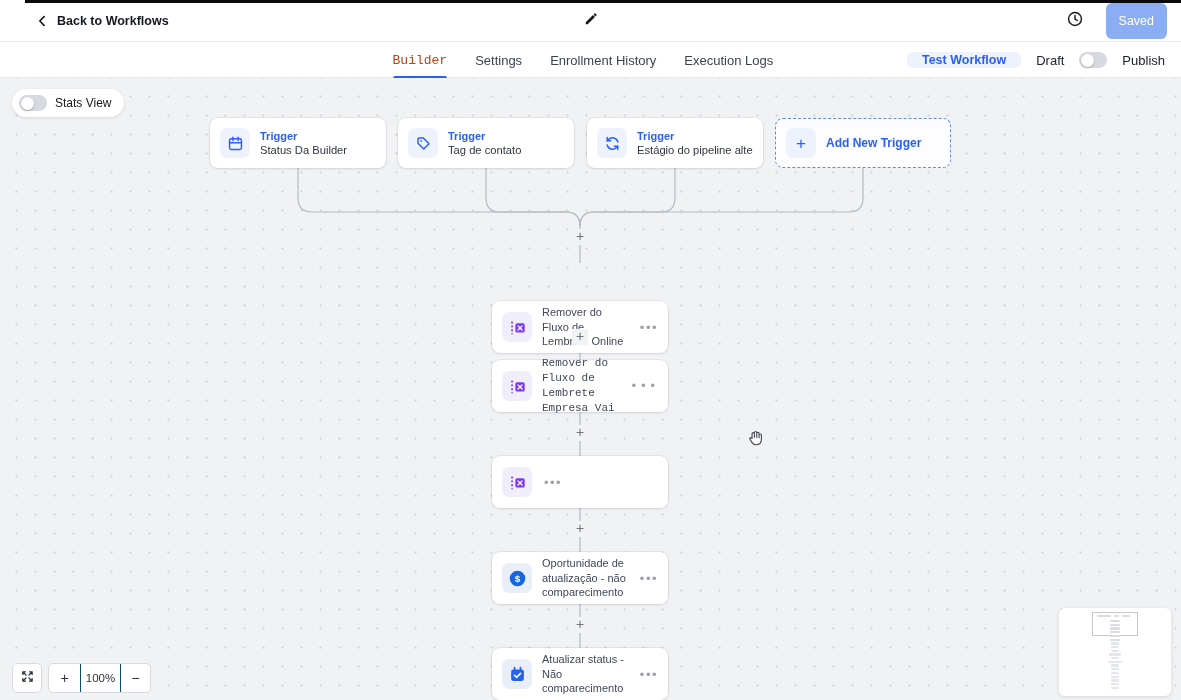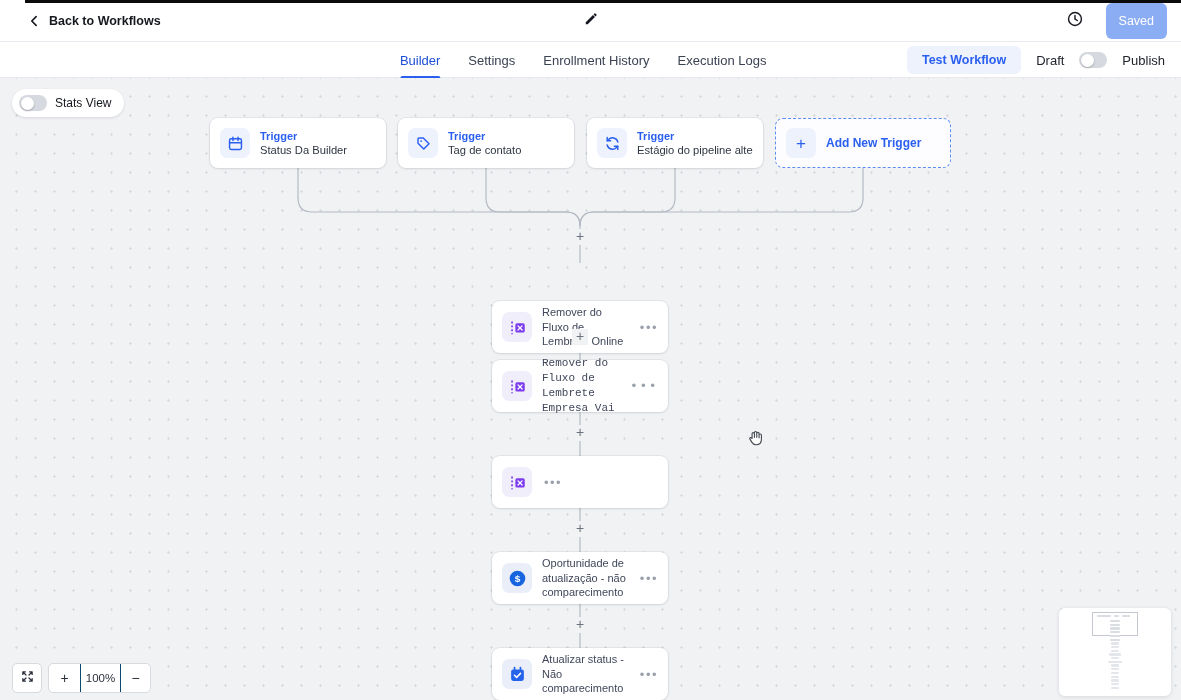--- a/index.html
+++ b/index.html
@@ -5,37 +5,37 @@
   * { margin:0; padding:0; box-sizing:border-box; }
   html,body { width:1181px; height:700px; overflow:hidden; background:#fff;
     font-family:"Liberation Sans", sans-serif; }
   .stage { position:relative; width:1181px; height:700px; overflow:hidden; }
 
   
   .top-strip { position:absolute; top:0; left:25px; right:0; height:3px; background:#0b0b0b; z-index:60; }
 
   
   .header { position:relative; height:42px; background:#fff; border-bottom:1px solid #e7e9ee; z-index:20; }
-  .back-btn { position:absolute; left:28px; top:0; height:42px; display:flex; align-items:center; gap:8px; cursor:pointer; }
+  .back-btn { position:absolute; left:36px; top:0; height:42px; display:flex; align-items:center; gap:8px; cursor:pointer; }
   .back-btn svg { display:block; }
   .back-label { font-size:12.5px; font-weight:700; color:#15181e; }
   .title-wrap { position:absolute; left:50%; top:0; transform:translateX(-50%); height:42px; display:flex; align-items:center; gap:12px; }
   .wf-title { font-size:16.5px; font-weight:500; color:#101319; white-space:nowrap; }
   .header-right { position:absolute; right:14px; top:0; height:42px; display:flex; align-items:center; gap:22px; }
   .saved-btn { height:36px; padding:0 13px; border:none; border-radius:6px; background:#8badf4; color:#fff;
     font-size:12.5px; font-weight:500; font-family:inherit; cursor:default; }
 
   
   .tabbar { position:relative; height:36px; background:#fff; border-bottom:1px solid #e7e9ee; z-index:20; }
   .tabs { position:absolute; left:50%; transform:translateX(-52%); top:0; height:36px; display:flex; gap:28px; }
   .tab { position:relative; height:36px; display:flex; align-items:center; font-size:13px; color:#3b4352; cursor:pointer; white-space:nowrap; }
-  .tab.active { color:#1d4ed8; }
+  .tab.active { color:#c2410c;font-family:Liberation Mono, monospace; }
   .tab.active::after { content:""; position:absolute; left:0; right:0; bottom:0; height:2px; border-radius:2px 2px 0 0; background:#2a5ff0; }
   .tabbar-right { position:absolute; right:16px; top:0; height:36px; display:flex; align-items:center; gap:15px; }
-  .test-wf-btn { height:28px; padding:0 15px; border:none; border-radius:6px; background:#edf2fd; color:#2a5ff0;
+  .test-wf-btn { height:16px; padding:0 15px; border:none; border-radius:6px; background:#edf2fd; color:#2a5ff0;
     font-size:12.5px; font-weight:600; font-family:inherit; cursor:pointer; }
   .pub-label { font-size:13px; color:#20242c; }
   .toggle { position:relative; width:28px; height:16px; border-radius:9px; background:#d6d9df; cursor:pointer; flex:0 0 auto; }
   .toggle .knob { position:absolute; left:1.5px; top:1.5px; width:13px; height:13px; border-radius:50%; background:#fff;
     box-shadow:0 1px 2px rgba(0,0,0,.25); }
 
   
   .canvas { position:relative; width:1181px; height:622px; background:#f1f2f4;
     background-image:radial-gradient(#d8dbe0 1.1px, transparent 1.2px); background-size:19px 19px; background-position:7px 9px; overflow:hidden; }
   .connectors { position:absolute; inset:0; pointer-events:none; }

